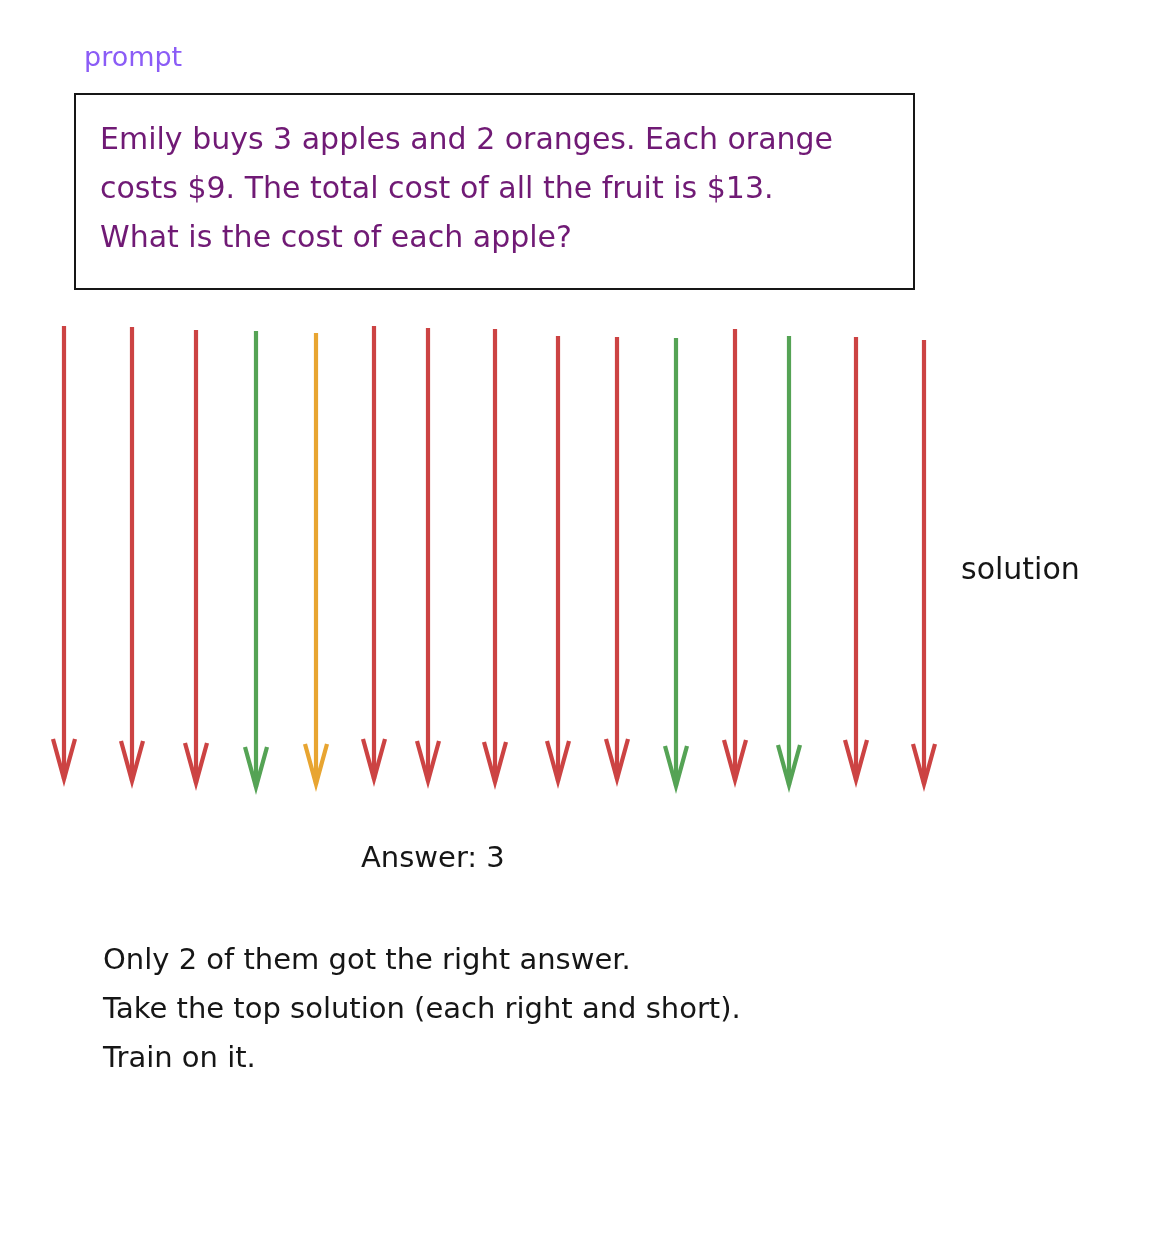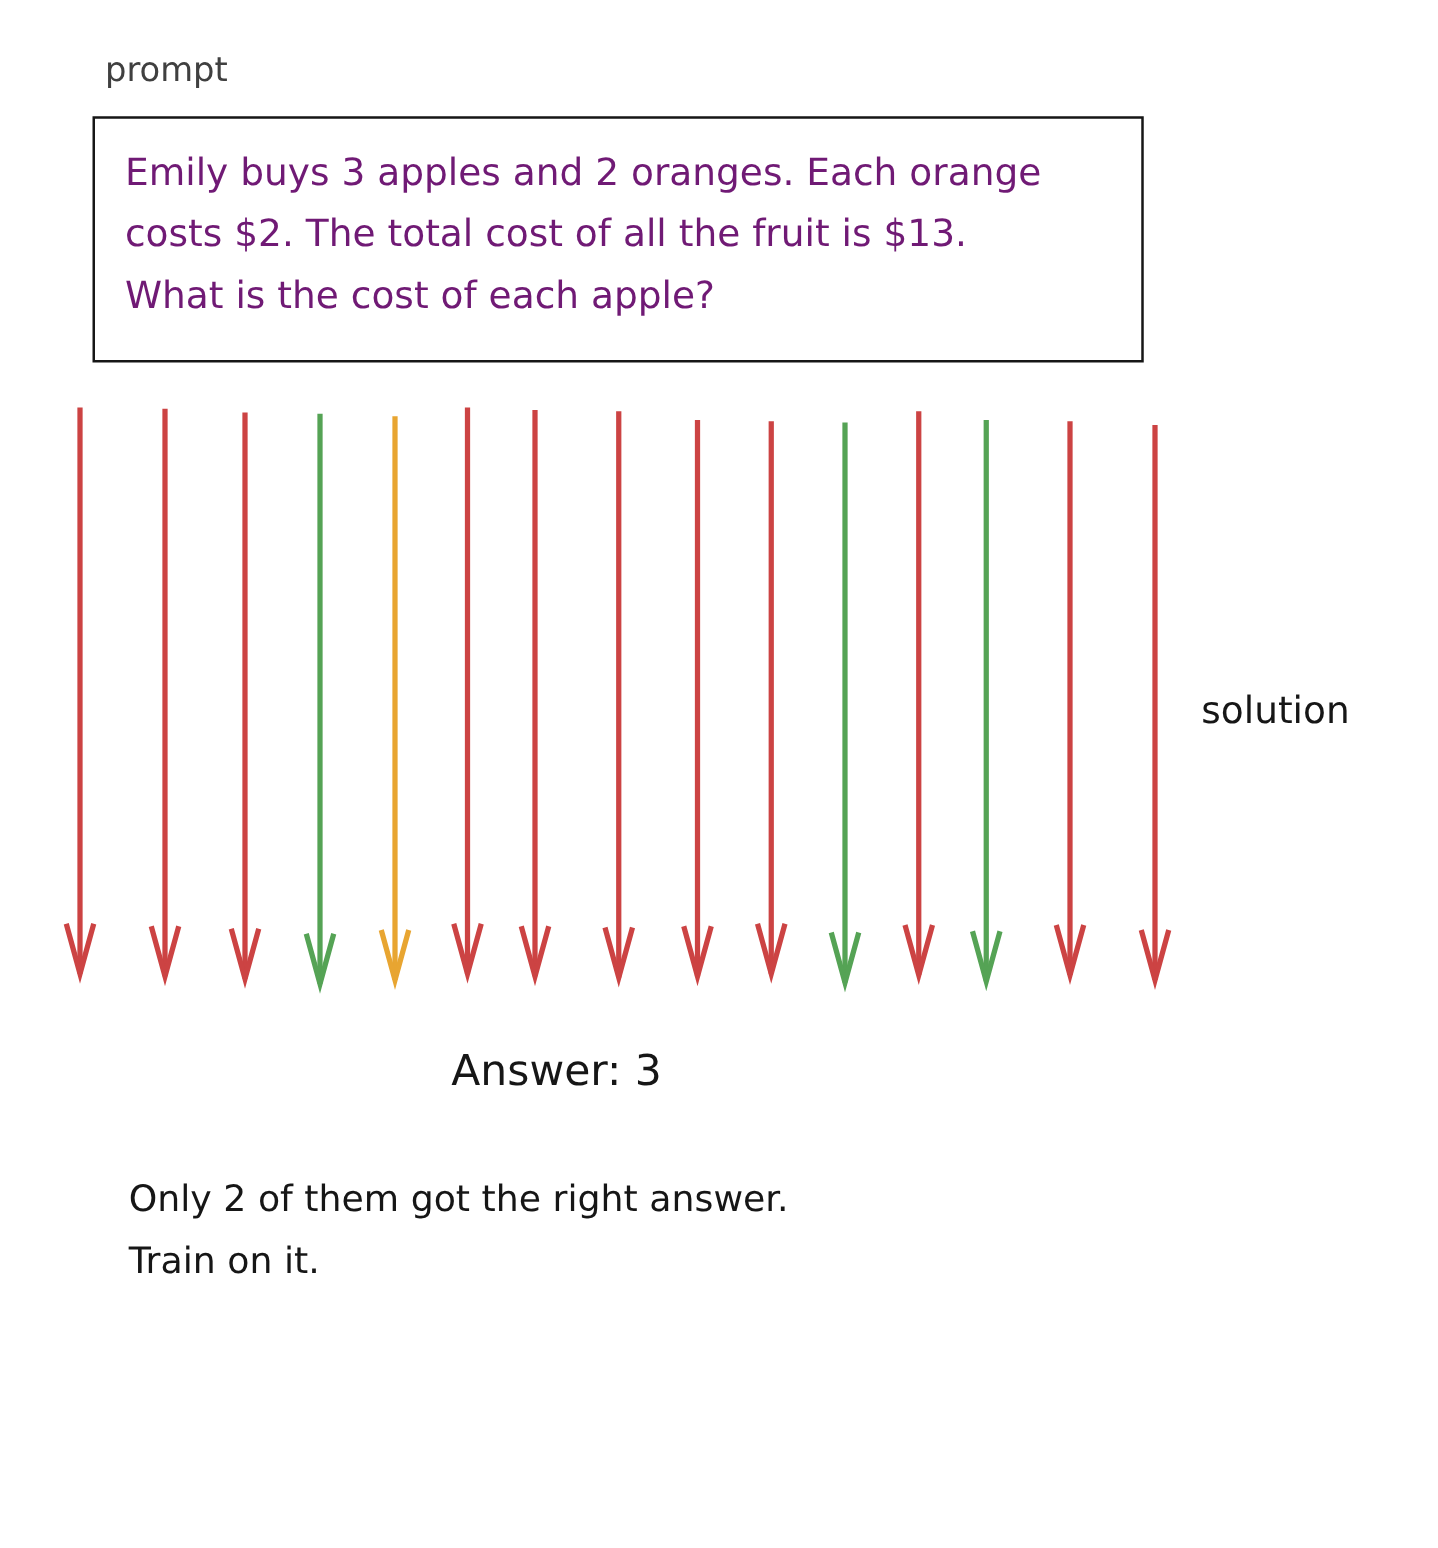--- a/index.html
+++ b/index.html
@@ -22,21 +22,21 @@
     height: 1238px;
   }
 
   
   #prompt-label {
     position: absolute;
     left: 84px;
     top: 40px;
     font-size: 27px;
     line-height: 34px;
-    color: #404040;
+    color: #8b5cf6;
     white-space: nowrap;
   }
 
   
   #prompt-box {
     position: absolute;
     left: 74px;
     top: 93px;
     width: 841px;
     height: 197px;
@@ -74,21 +74,21 @@
     line-height: 40px;
     color: #161616;
     white-space: nowrap;
   }
 
   
   #answer-text {
     position: absolute;
     left: 361px;
     top: 838px;
-    font-size: 34px;
+    font-size: 29px;
     line-height: 38px;
     color: #161616;
     white-space: nowrap;
   }
 
   
   #narrative {
     position: absolute;
     left: 103px;
     top: 935px;
@@ -102,21 +102,21 @@
 </head>
 <body>
 
 <div class="canvas">
 
   <div id="prompt-label">prompt</div>
 
   <div id="prompt-box">
     <div id="prompt-text">
       <span class="ln">Emily buys 3 apples and 2 oranges. Each orange</span>
-      <span class="ln">costs $2. The total cost of all the fruit is $13.</span>
+      <span class="ln">costs $9. The total cost of all the fruit is $13.</span>
       <span class="ln">What is the cost of each apple?</span>
     </div>
   </div>
 
   <svg id="arrows-svg" viewBox="0 0 1150 1238" width="1150" height="1238" xmlns="http://www.w3.org/2000/svg">
     <g id="arrows-layer">
         <g>
           <line x1="64" y1="326" x2="64" y2="779" stroke="#cc4343" stroke-width="4.2" stroke-linecap="butt"></line>
           <path d="M 53 739 L 64 779 L 75 739" fill="none" stroke="#cc4343" stroke-width="4.2" stroke-linecap="butt" stroke-linejoin="miter"></path>
         </g>
@@ -178,16 +178,17 @@
         </g>
       </g>
   </svg>
 
   <div id="solutions-label">solution</div>
 
   <div id="answer-text">Answer: 3</div>
 
   <div id="narrative">
     <span class="ln">Only 2 of them got the right answer.</span>
+    <span class="ln">Take the top solution (each right and short).</span>
     <span class="ln">Train on it.</span>
   </div>
 
 </div>
 
 </body></html>

